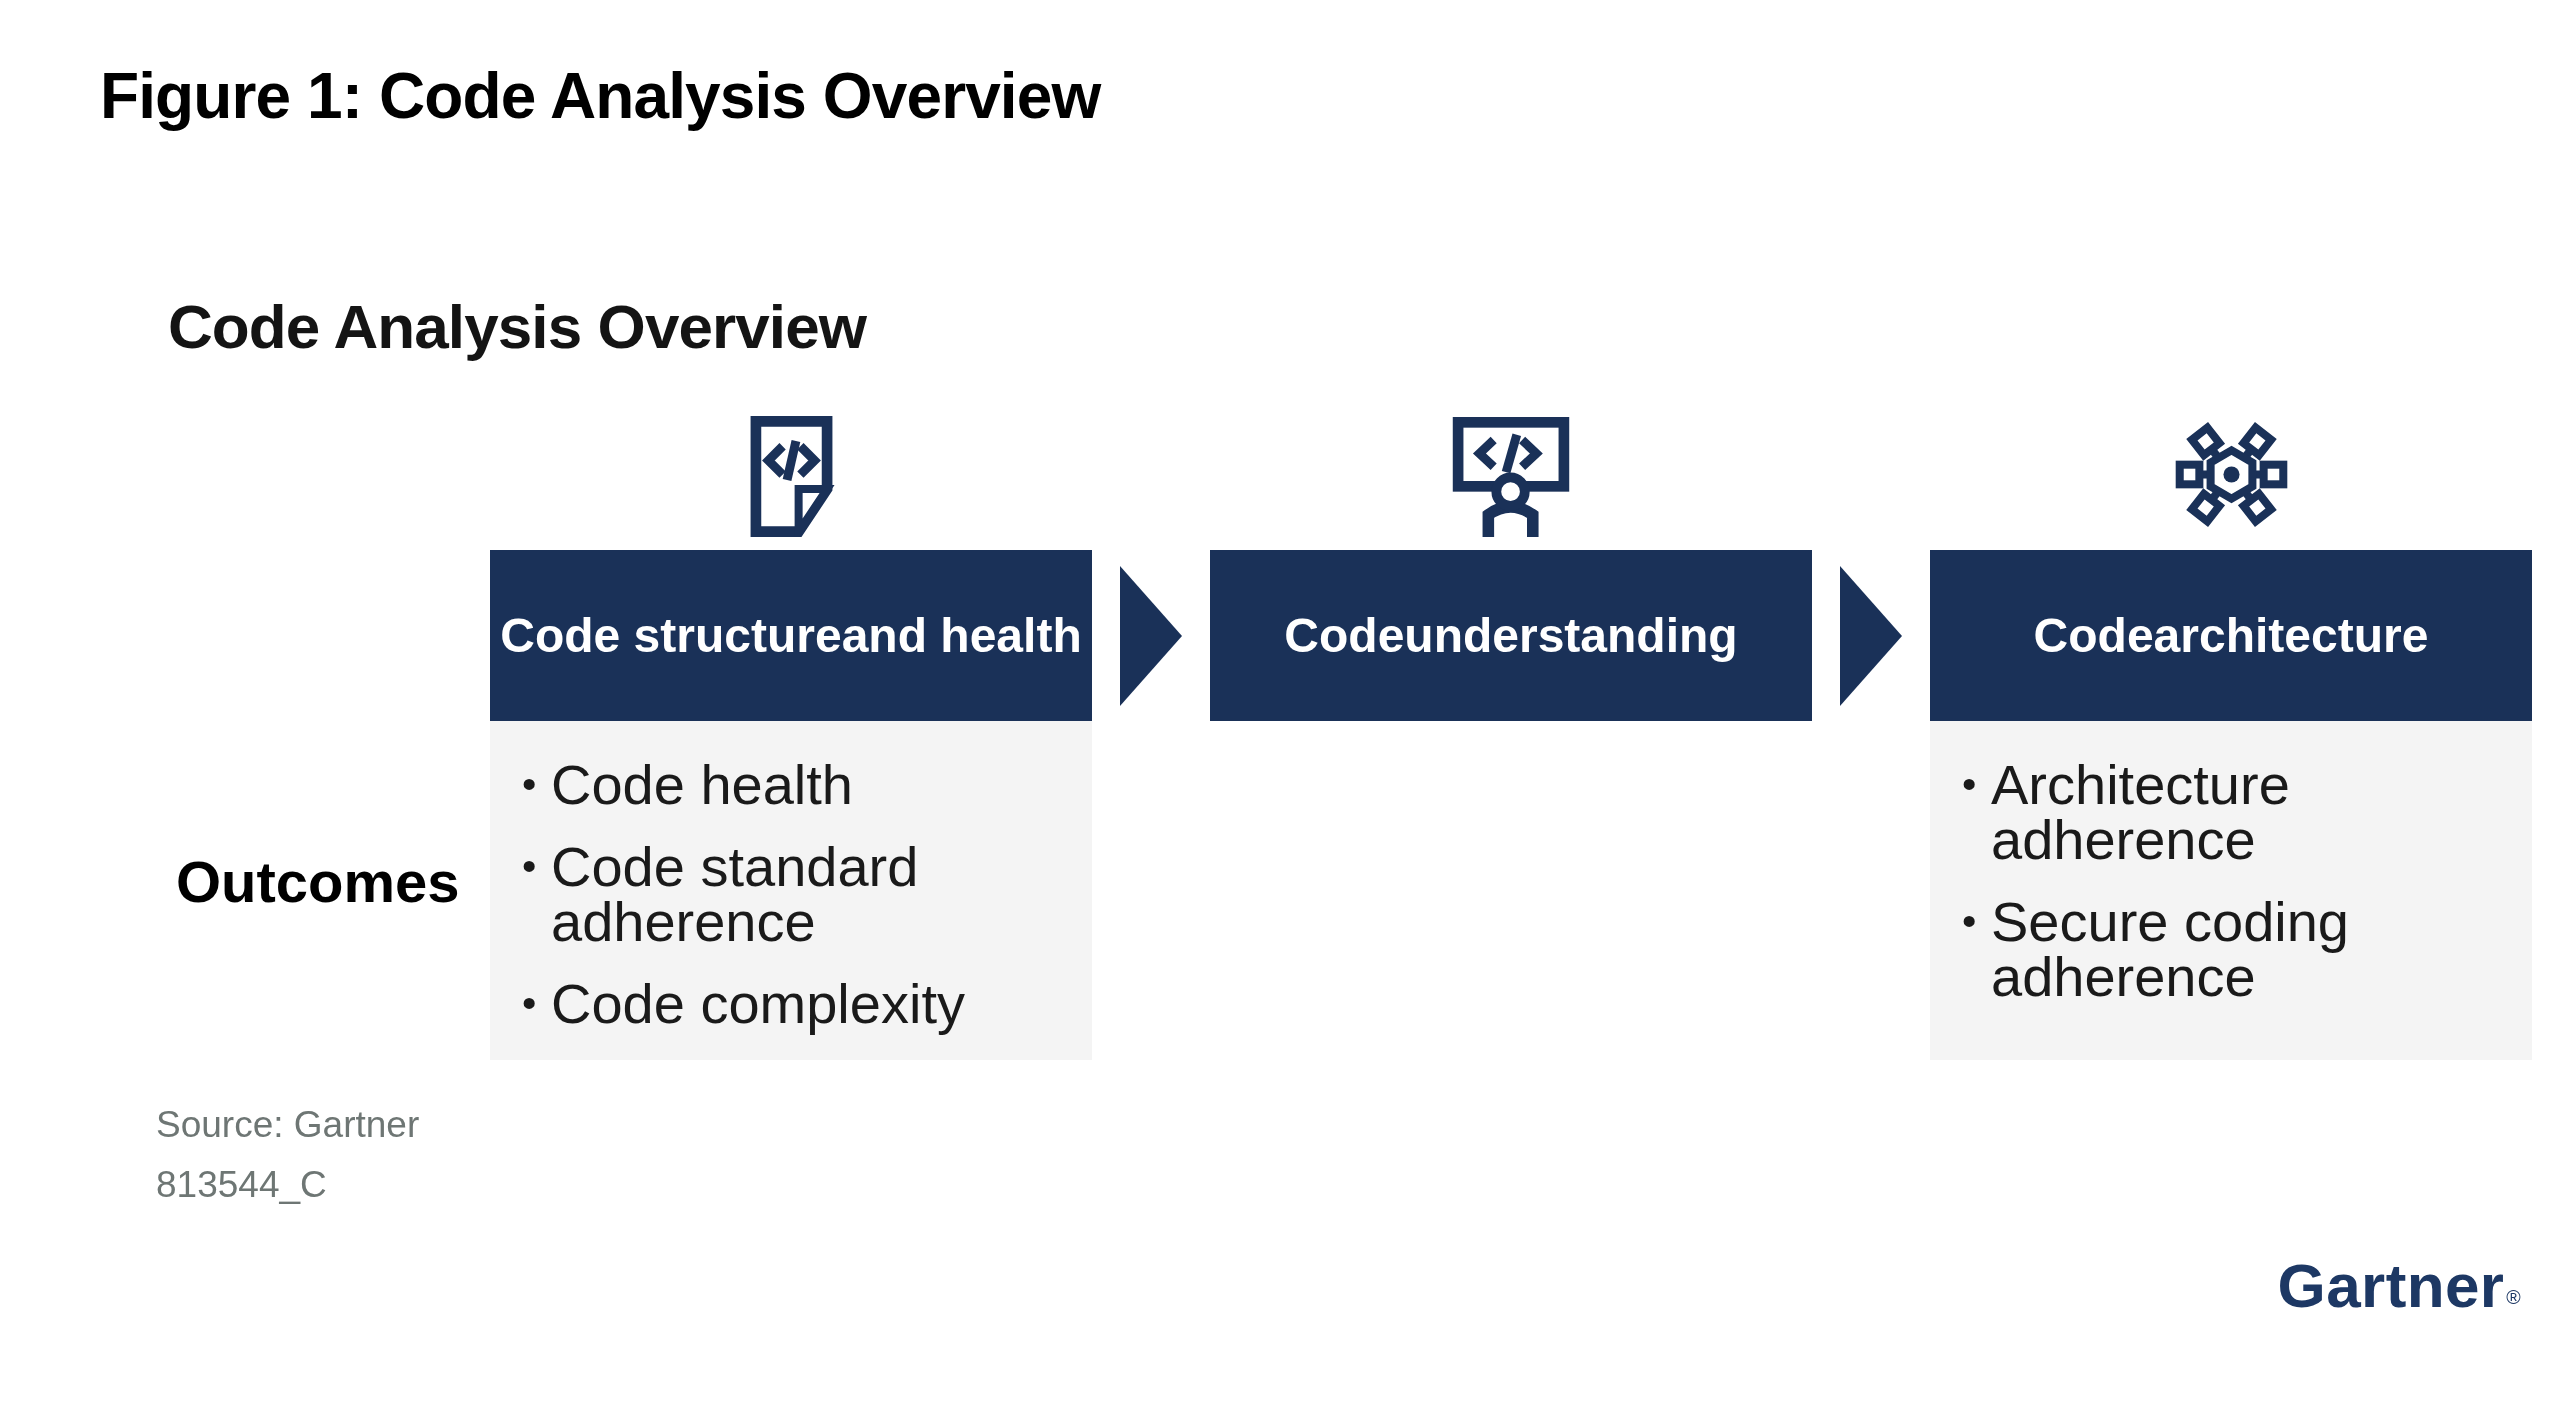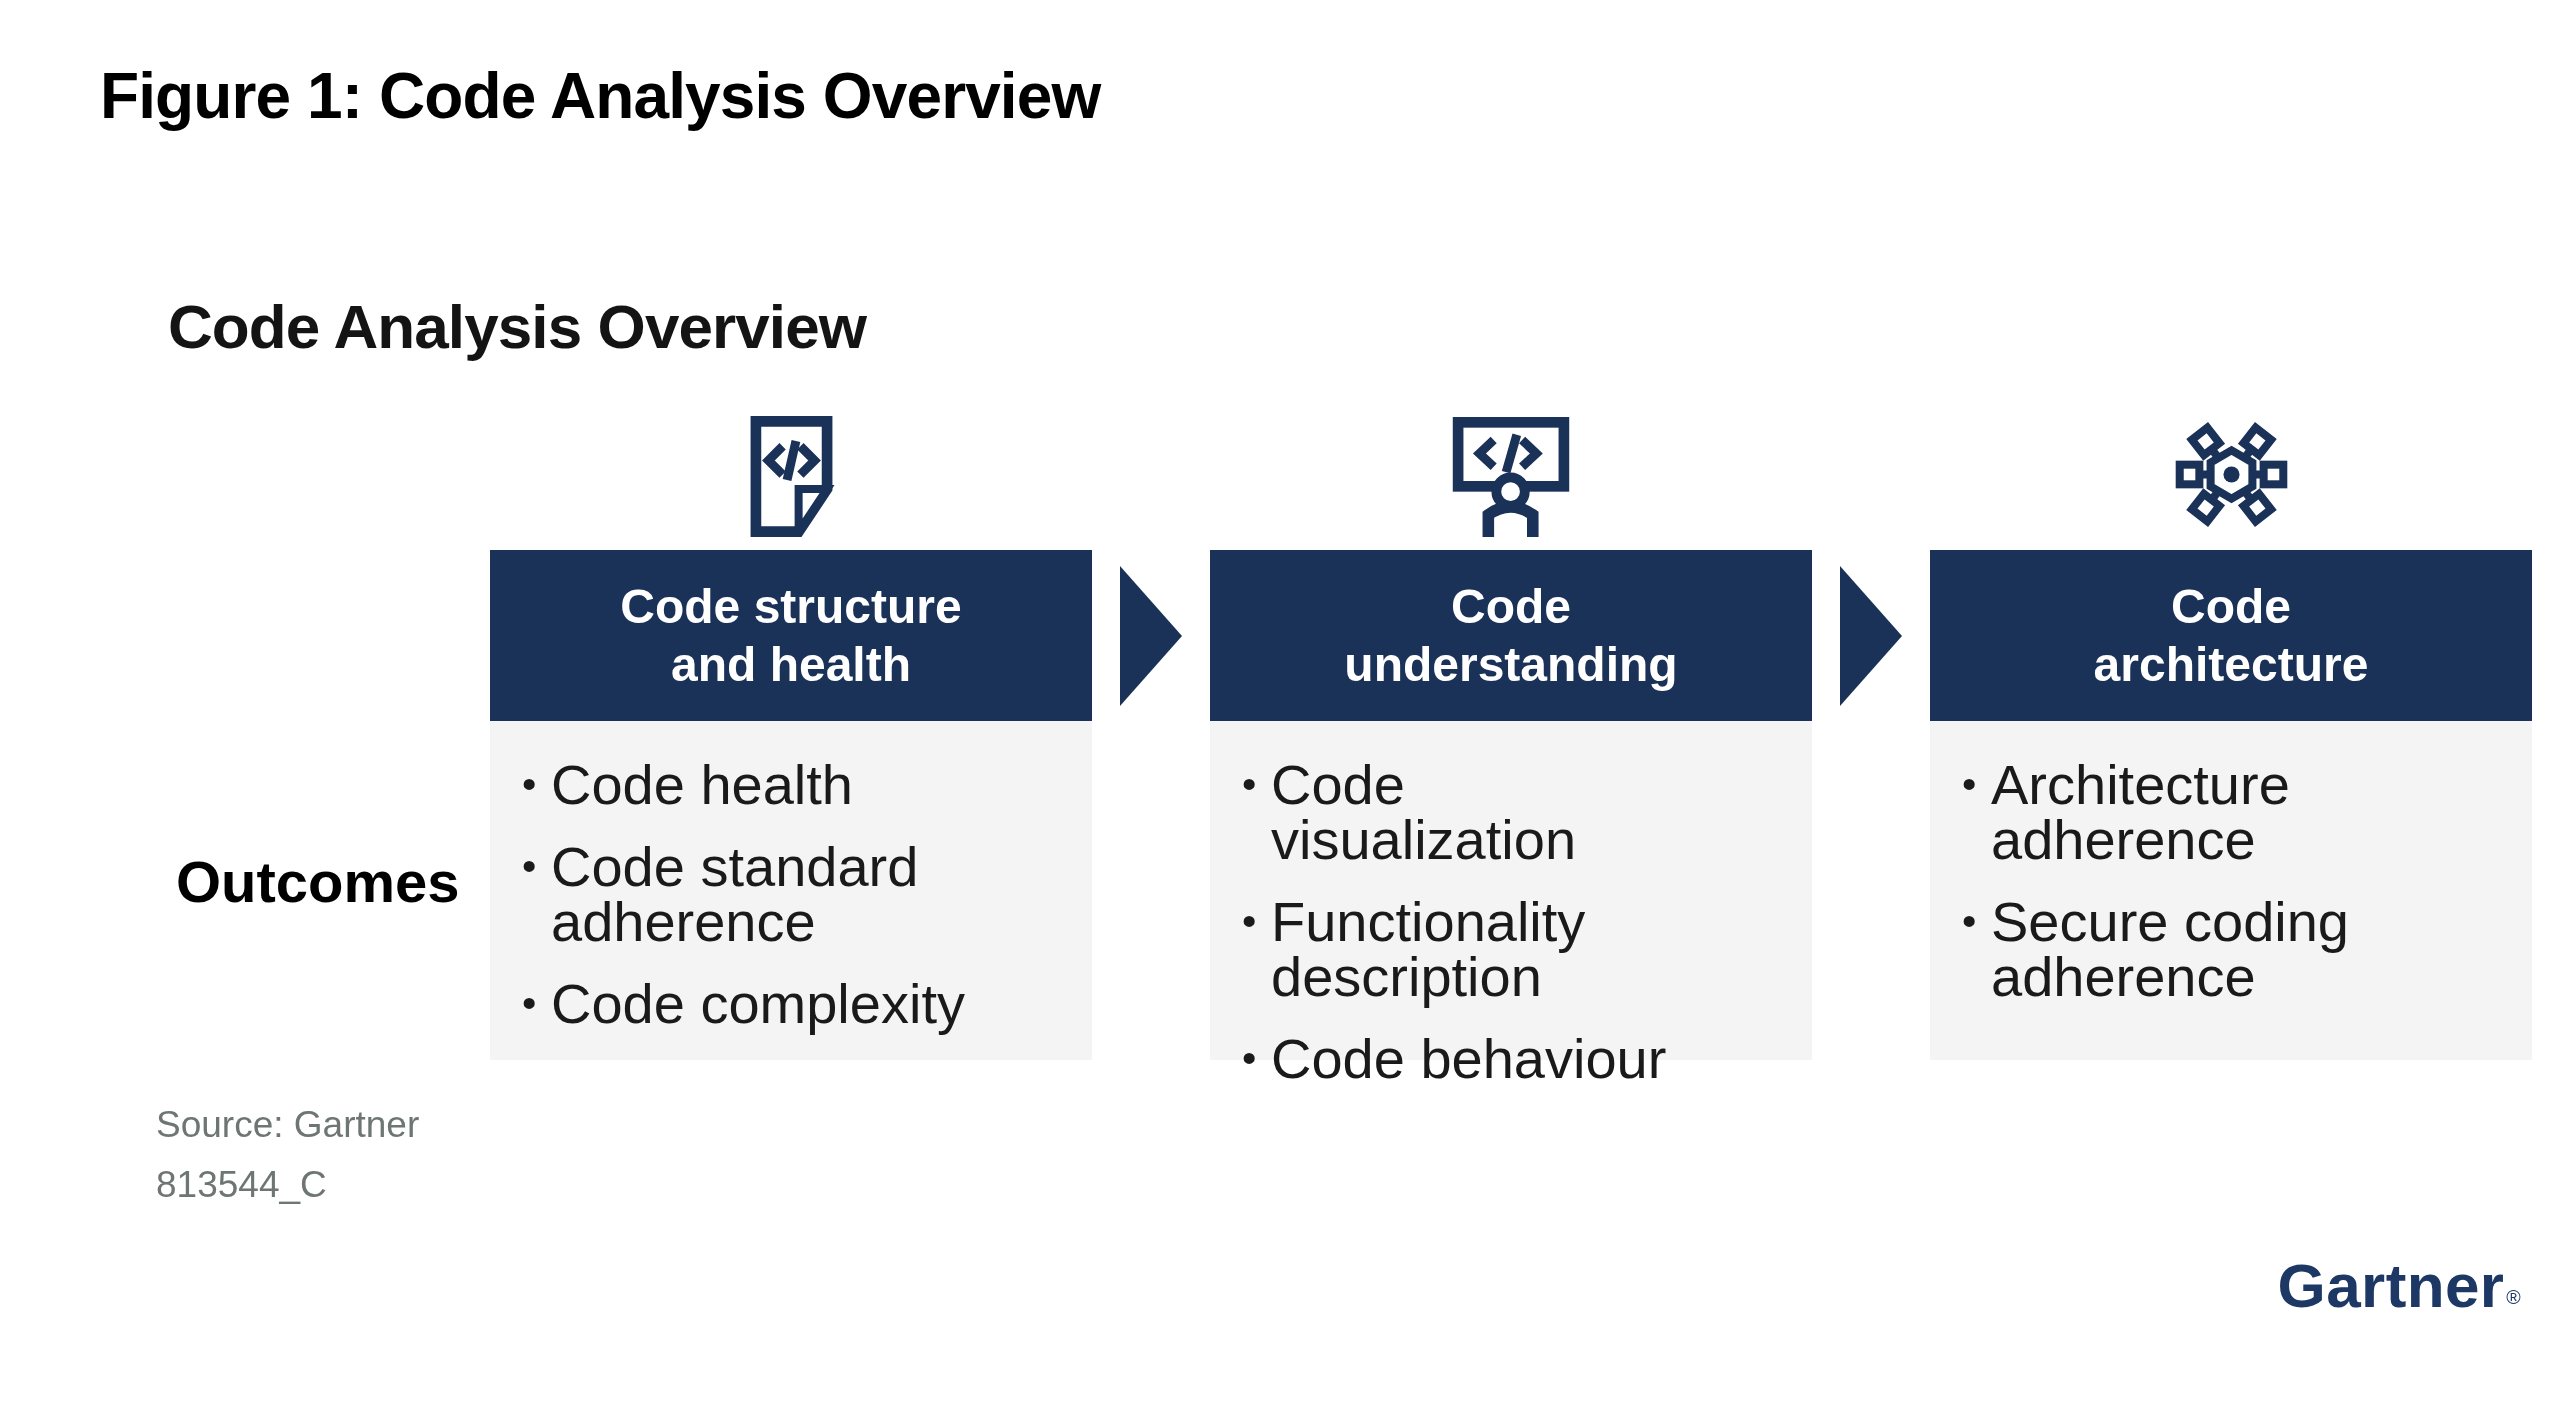--- a/index.html
+++ b/index.html
@@ -40,21 +40,21 @@
   .icon-zone {
     height:145px;
     display:flex; justify-content:center; align-items:flex-end;
     padding-bottom:13.4px;
   }
   .icon-zone svg { display:block; }
   .header-box {
     height:171px;
     background:var(--navy);
     color:#ffffff;
-    display:flex; flex-direction:column;
+    display:flex; flex-direction:row;
     justify-content:center; align-items:center;
     text-align:center;
     font-weight:bold; font-size:48px; line-height:58px;
   }
   .panel {
     height:339px;
     background:var(--panel);
     padding:36px 25px 0 32px;
   }
   ul.outcomes { list-style:none; }
@@ -150,27 +150,20 @@
           <path class="ic" d="M48 26 L32 41 L48 56" stroke-width="10" stroke-linejoin="miter"></path>
           <path class="ic" d="M80 26 L96 41 L80 56" stroke-width="10" stroke-linejoin="miter"></path>
           <path class="ic" d="M74 20 L62 62" stroke-width="10"></path>
           <circle class="ic" cx="67" cy="84" r="16" fill="#ffffff" stroke-width="11"></circle>
         </svg>
       </div>
       <div class="header-box">
         <span>Code</span>
         <span>understanding</span>
       </div>
-      <div class="panel">
-        <ul class="outcomes">
-          <li>Code visualization</li>
-          <li>Functionality description</li>
-          <li>Code behaviour</li>
-        </ul>
-      </div>
     </div>
 
     <div class="sep">
       <div class="flow-arrow"></div>
     </div>
 
     <div class="col">
       <div class="icon-zone">
         <svg width="125" height="125" viewBox="0 0 140 140" fill="none">
           <g>

